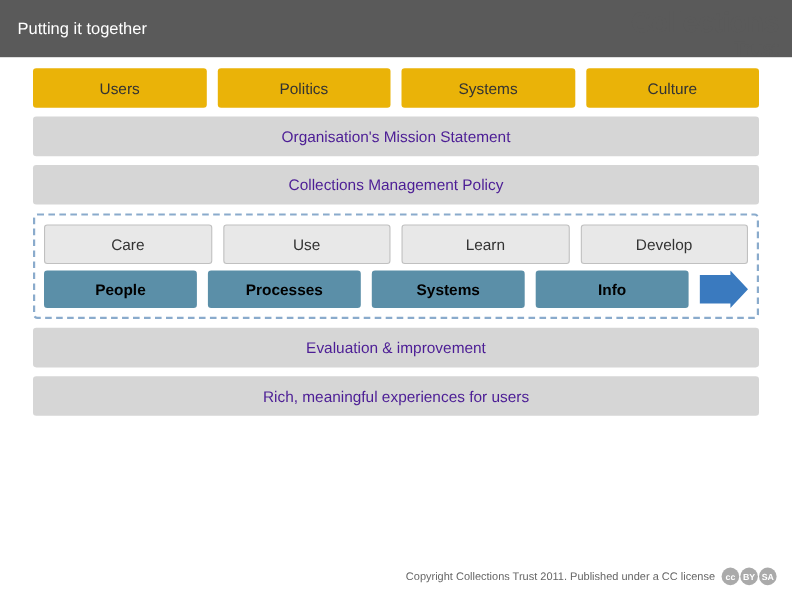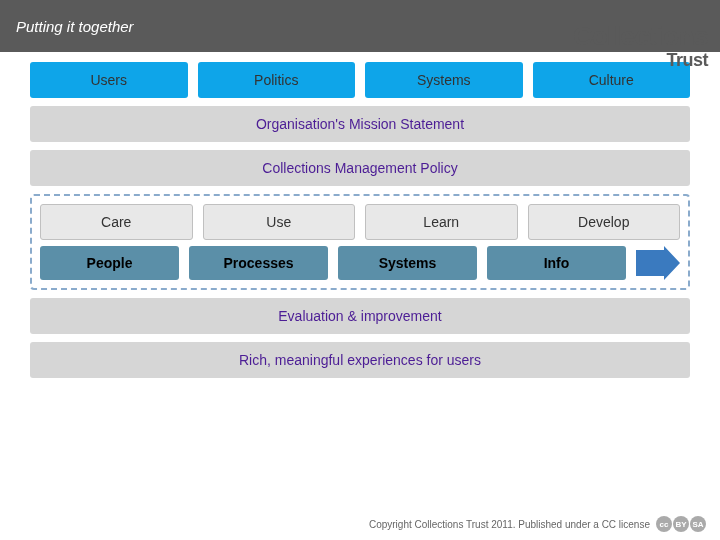--- a/index.html
+++ b/index.html
@@ -18,27 +18,26 @@
       height: 52px;
       display: flex;
       align-items: center;
       padding: 0 16px;
       position: relative;
     }
     .header-title {
       color: #ffffff;
       font-size: 15px;
       font-weight: normal;
-      font-style: italic;
     }
 
     
     .logo-area {
       position: absolute;
-      top: 22px;
+      top: 6px;
       right: 12px;
       text-align: right;
       line-height: 1.1;
     }
     .logo-collections {
       font-size: 26px;
       font-weight: bold;
       color: #5a5a5a;
       letter-spacing: -0.5px;
     }
@@ -59,21 +58,21 @@
 
     
     .row-4 {
       display: flex;
       gap: 10px;
     }
 
     
     .btn-gray {
       flex: 1;
-      background: #0ea5e9;
+      background: #eab308;
       border: none;
       border-radius: 3px;
       padding: 10px 8px;
       font-size: 14px;
       color: #333;
       text-align: center;
       cursor: pointer;
     }
 
     

